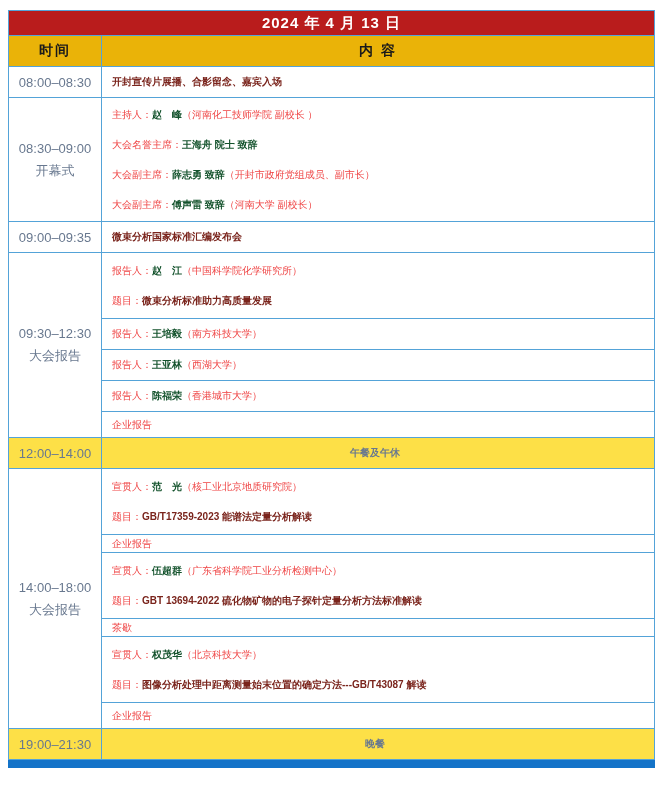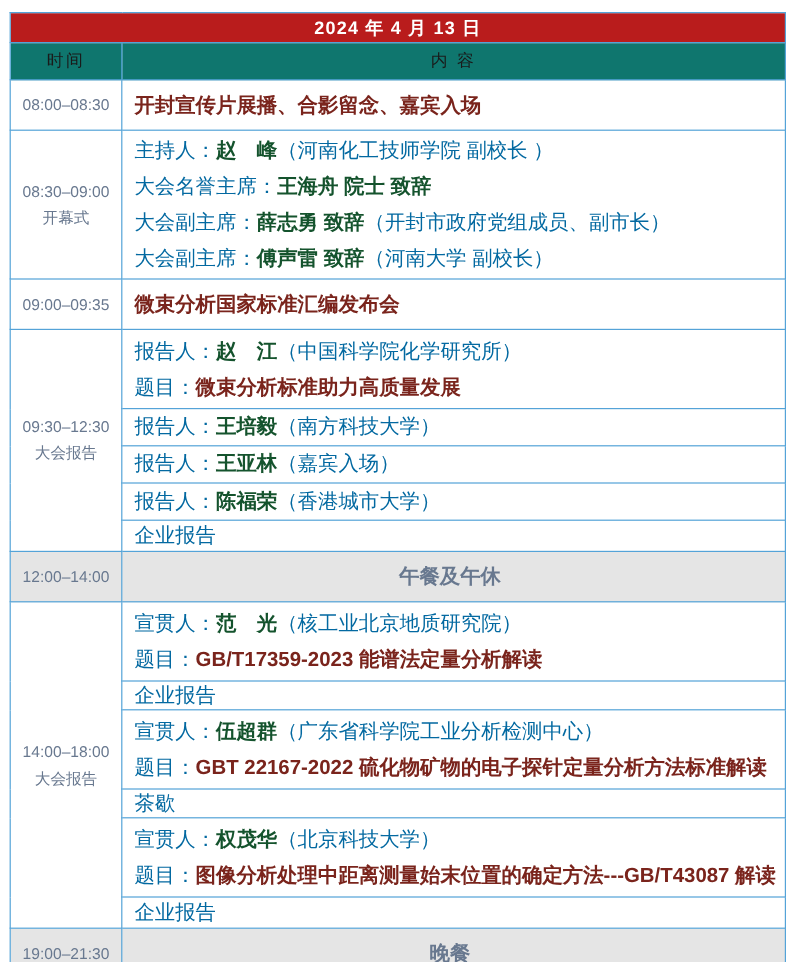--- a/index.html
+++ b/index.html
@@ -26,52 +26,52 @@
   .titlebar {
     background: #b91c1c;
     color: #ffffff;
     font-weight: bold;
     font-size: 15px;
     text-align: center;
     height: 25px;
     letter-spacing: 1px;
   }
   th.colhead {
-    background: #0f766e;
+    background: #eab308;
     color: #1a1a1a;
-    font-weight: normal;
+    font-weight: bold;
     font-size: 14px;
     height: 31px;
     letter-spacing: 2px;
   }
   col.time-col { width: 93px; }
   td.time {
     text-align: center;
     color: #68788f;
     font-size: 13px;
     background: #ffffff;
   }
   td.time .tline { line-height: 22px; }
   td.content {
     padding: 0 6px 0 10px;
-    font-size: 17px;
+    font-size: 10px;
     color: #68788f;
     background: #ffffff;
   }
   .line { line-height: 30px; white-space: nowrap; }
-  .gray { color: #0369a1; font-weight: normal; }
+  .gray { color: #ef4444; font-weight: normal; }
   .name { color: #14532d; font-weight: bold; }
   .red  { color: #7a241c; font-weight: bold; }
-  .r-sm { height: 42px; }
+  .r-sm { height: 31px; }
   .r-open { height: 124px; }
   .r-2l { height: 66px; }
   .r-1l { height: 18px; }
   .r-last { height: 26px; }
   tr.lightrow td {
-    background: #e5e5e5;
+    background: #fde047;
   }
   tr.lightrow td.content {
     text-align: center;
     padding-left: 0;
     font-weight: bold;
   }
   .bottombar {
     width: 647px;
     height: 8px;
     background: #1473c8;
@@ -150,21 +150,21 @@
     <tr class="r-1l">
       <td class="content">
         <div class="line">
           <span class="gray">报告人：</span><span class="name">王培毅</span><span class="gray">（南方科技大学）</span>
         </div>
       </td>
     </tr>
     <tr class="r-1l">
       <td class="content">
         <div class="line">
-          <span class="gray">报告人：</span><span class="name">王亚林</span><span class="gray">（嘉宾入场）</span>
+          <span class="gray">报告人：</span><span class="name">王亚林</span><span class="gray">（西湖大学）</span>
         </div>
       </td>
     </tr>
     <tr class="r-1l">
       <td class="content">
         <div class="line">
           <span class="gray">报告人：</span><span class="name">陈福荣</span><span class="gray">（香港城市大学）</span>
         </div>
       </td>
     </tr>
@@ -197,21 +197,21 @@
       <td class="content">
         <span class="gray">企业报告</span>
       </td>
     </tr>
     <tr class="r-2l">
       <td class="content">
         <div class="line">
           <span class="gray">宣贯人：</span><span class="name">伍超群</span><span class="gray">（广东省科学院工业分析检测中心）</span>
         </div>
         <div class="line">
-          <span class="gray">题目：</span><span class="red">GBT 22167-2022 硫化物矿物的电子探针定量分析方法标准解读</span>
+          <span class="gray">题目：</span><span class="red">GBT 13694-2022 硫化物矿物的电子探针定量分析方法标准解读</span>
         </div>
       </td>
     </tr>
     <tr class="r-1l">
       <td class="content">
         <span class="gray">茶歇</span>
       </td>
     </tr>
     <tr class="r-2l">
       <td class="content">

